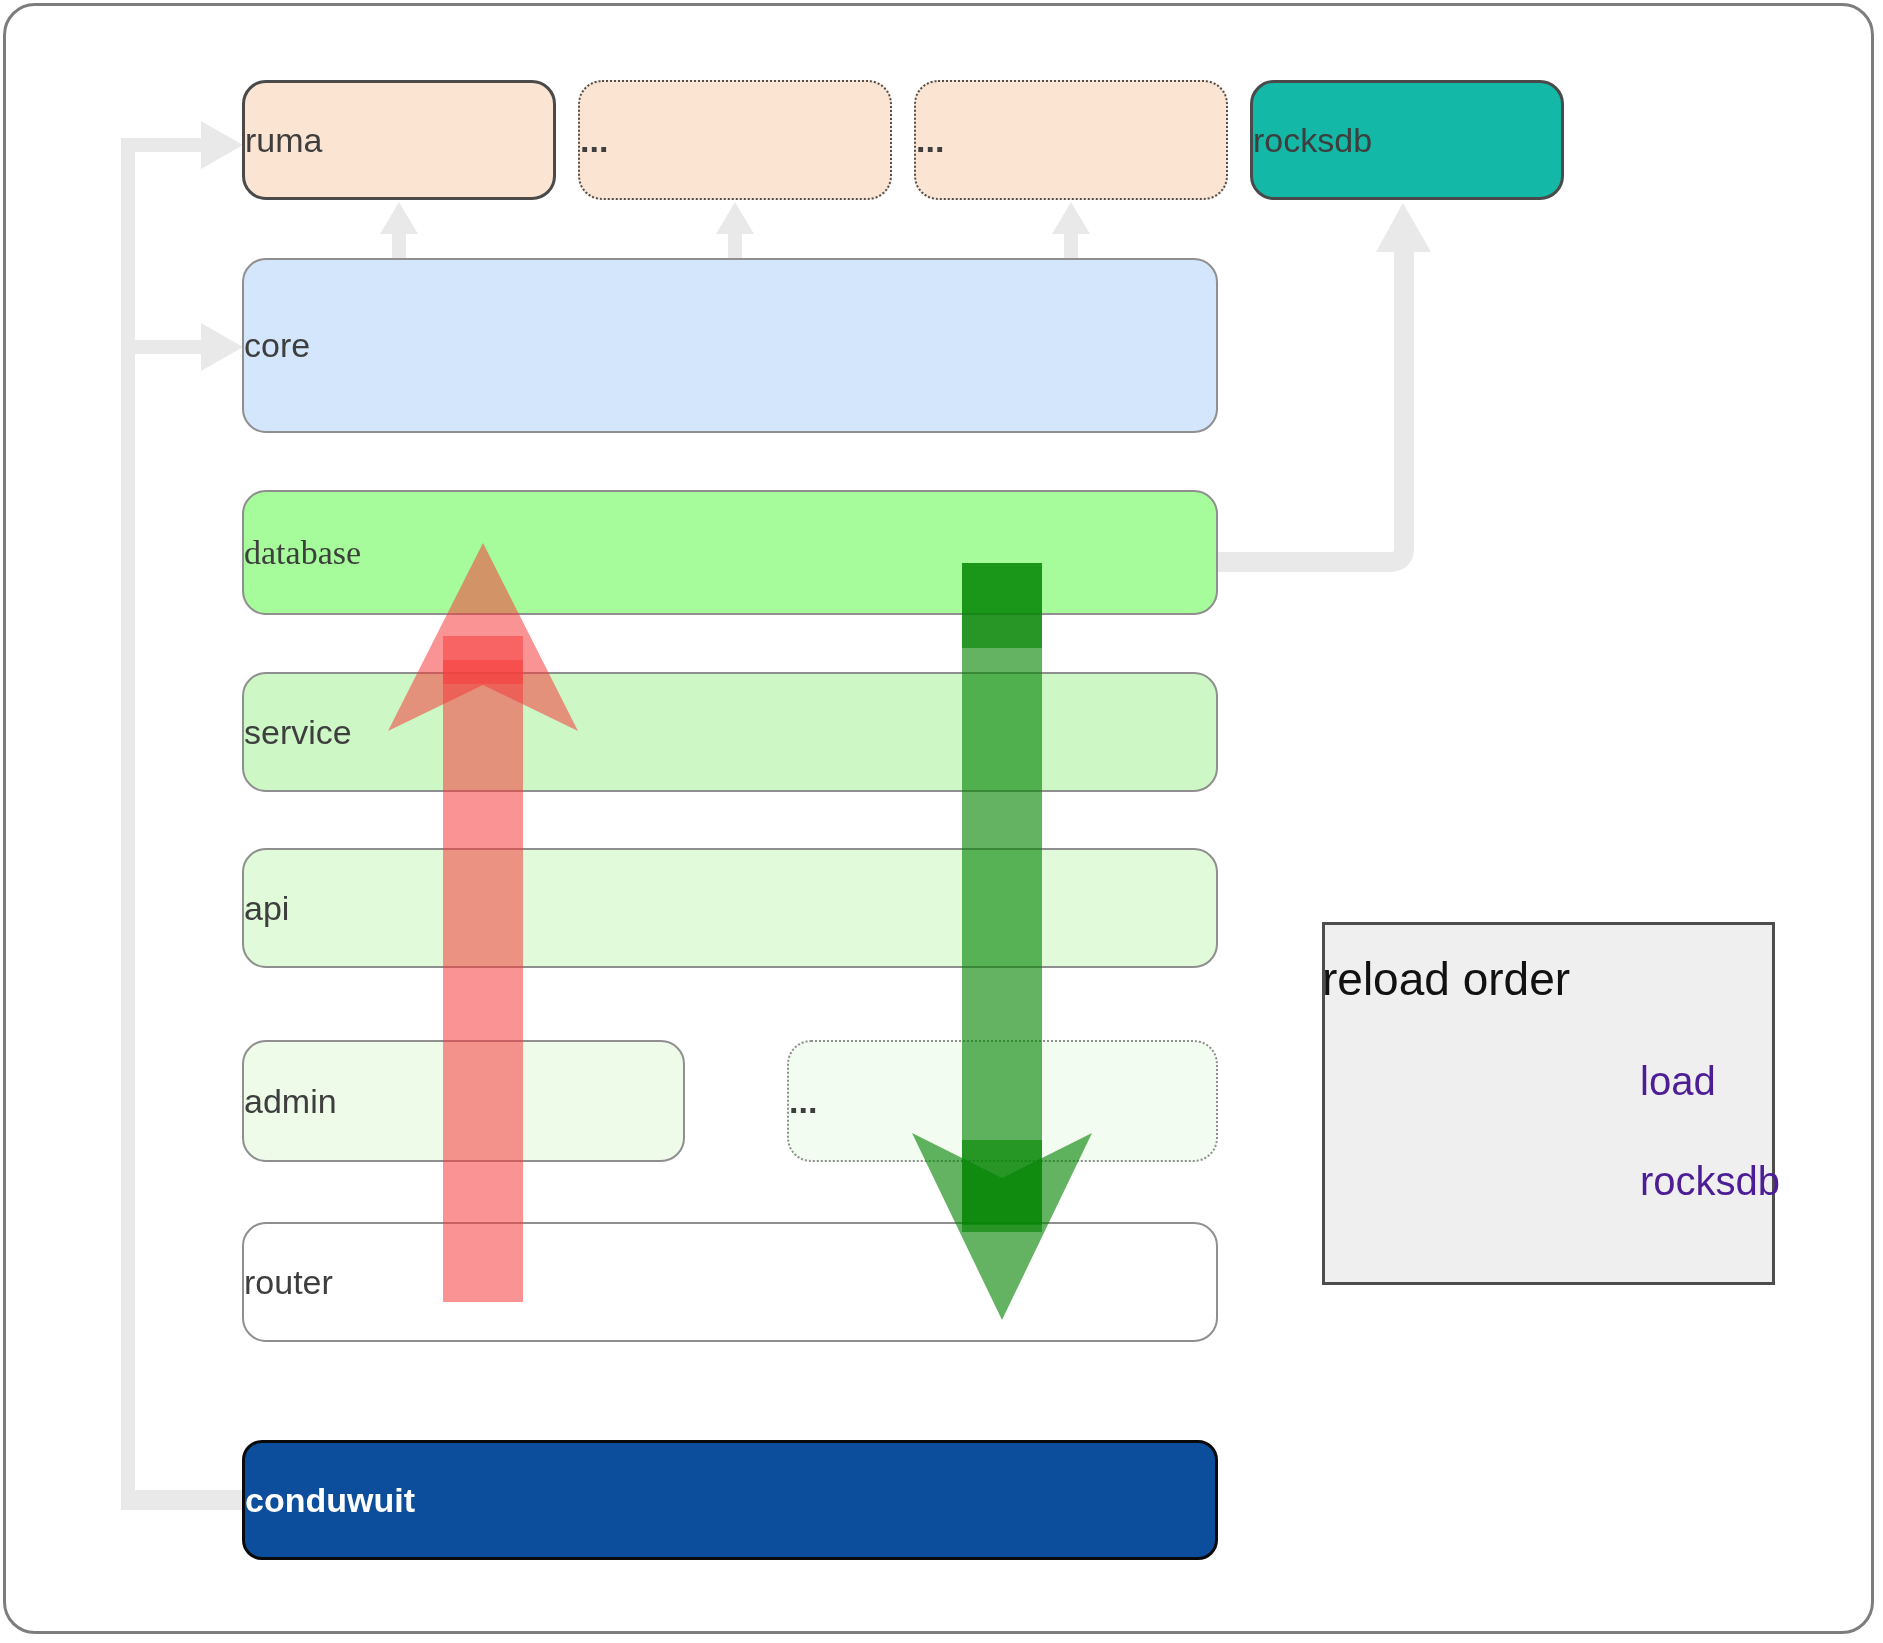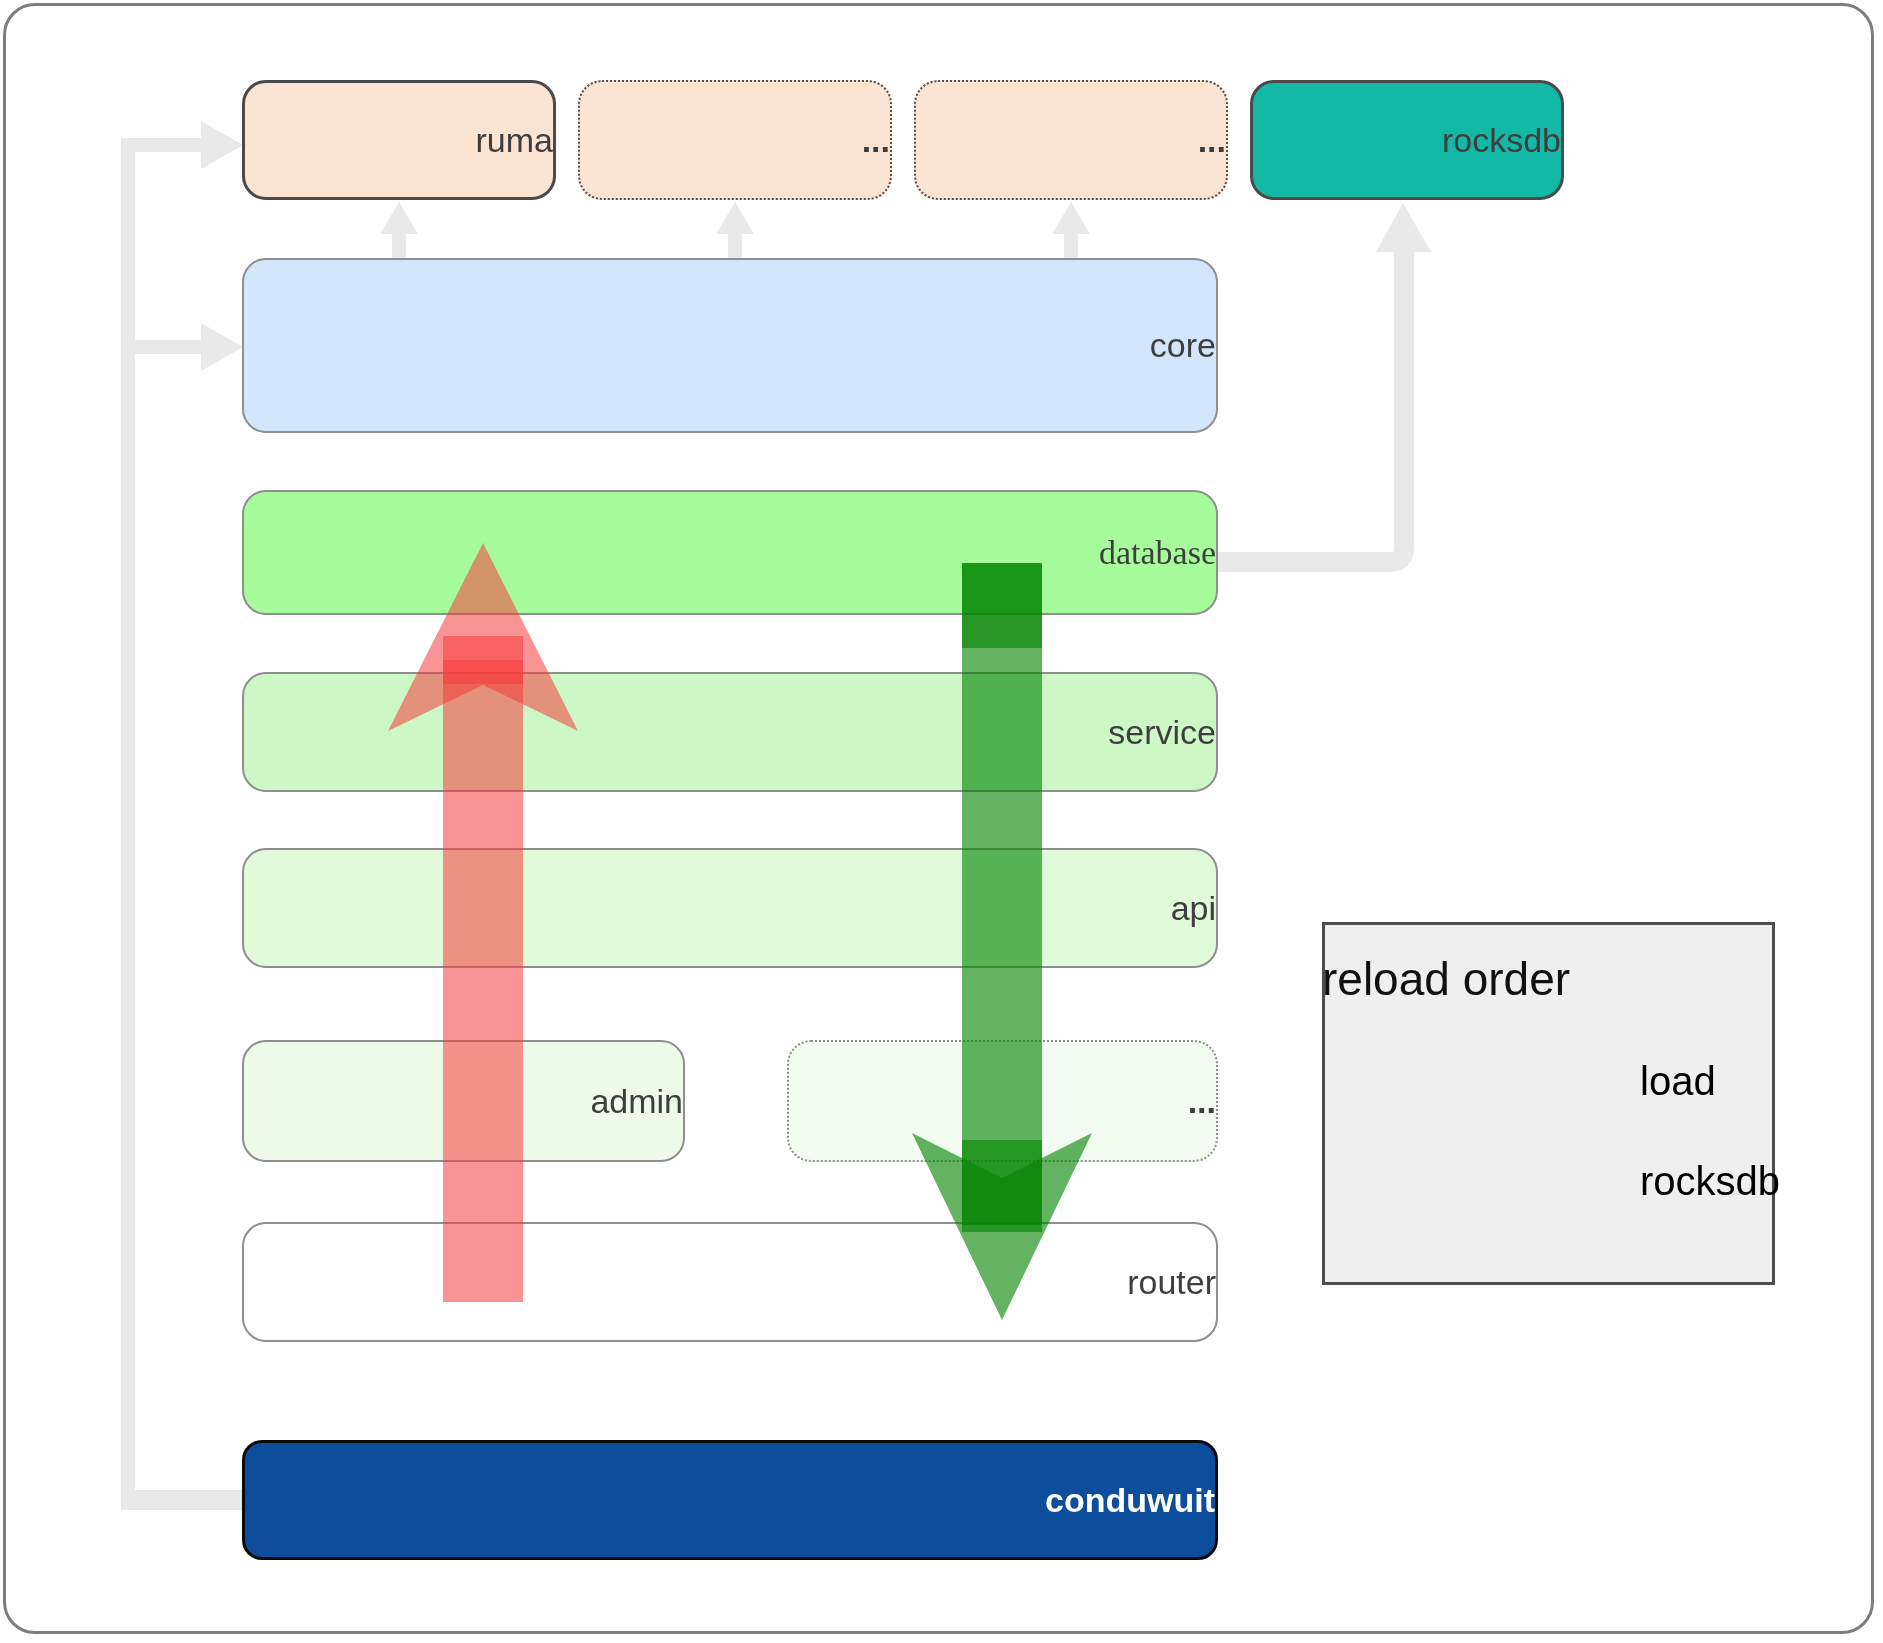--- a/index.html
+++ b/index.html
@@ -8,21 +8,21 @@
     background:#ffffff; overflow:hidden;
     font-family:"Liberation Sans", sans-serif;
   }
   #frame {
     position:absolute; left:3px; top:3px; width:1871px; height:1631px;
     border:3px solid #7d7d7d; border-radius:32px; box-sizing:border-box;
   }
   .layer { position:absolute; left:0; top:0; }
   .node {
     position:absolute; box-sizing:border-box; border-radius:24px;
-    display:flex; align-items:center; justify-content:flex-end;
+    display:flex; align-items:center; justify-content:flex-start;
     font-size:34px; color:#3e3e3e;
   }
   .node span { display:block; }
   
   #ruma     { left:242px;  top:80px; width:314px; height:120px; background:#fce4d3; border:3px solid #4a4a4a; }
   #dots1    { left:578px;  top:80px; width:314px; height:120px; background:#fce4d3; border:2px dotted #4f4f4f; font-weight:bold; }
   #dots2    { left:914px;  top:80px; width:314px; height:120px; background:#fce4d3; border:2px dotted #4f4f4f; font-weight:bold; }
   #rocksdb  { left:1250px; top:80px; width:314px; height:120px; background:#14b8a6; border:3px solid #4a4a4a; }
   
   #core     { left:242px; top:258px;  width:976px; height:175px; background:#d3e6fb; border:2px solid #8f8f8f; }
@@ -36,21 +36,21 @@
   
   #legend-box {
     position:absolute; left:1322px; top:922px; width:453px; height:363px;
     background:#efefef; border:3px solid #4d4d4d; box-sizing:border-box;
   }
   #legend-title {
     position:absolute; left:1322px; top:952px; width:453px; text-align:left;
     font-size:46px; color:#111111;
   }
   .legend-label {
-    position:absolute; font-size:40px; color:#000000; line-height:1;
+    position:absolute; font-size:40px; color:#4c1d95; line-height:1;
   }
   #legend-load-label   { left:1640px; top:1061px; }
   #legend-unload-label { left:1640px; top:1161px; }
 </style>
 </head>
 <body>
 
 <div id="stage">
 
   <div id="frame"></div>

